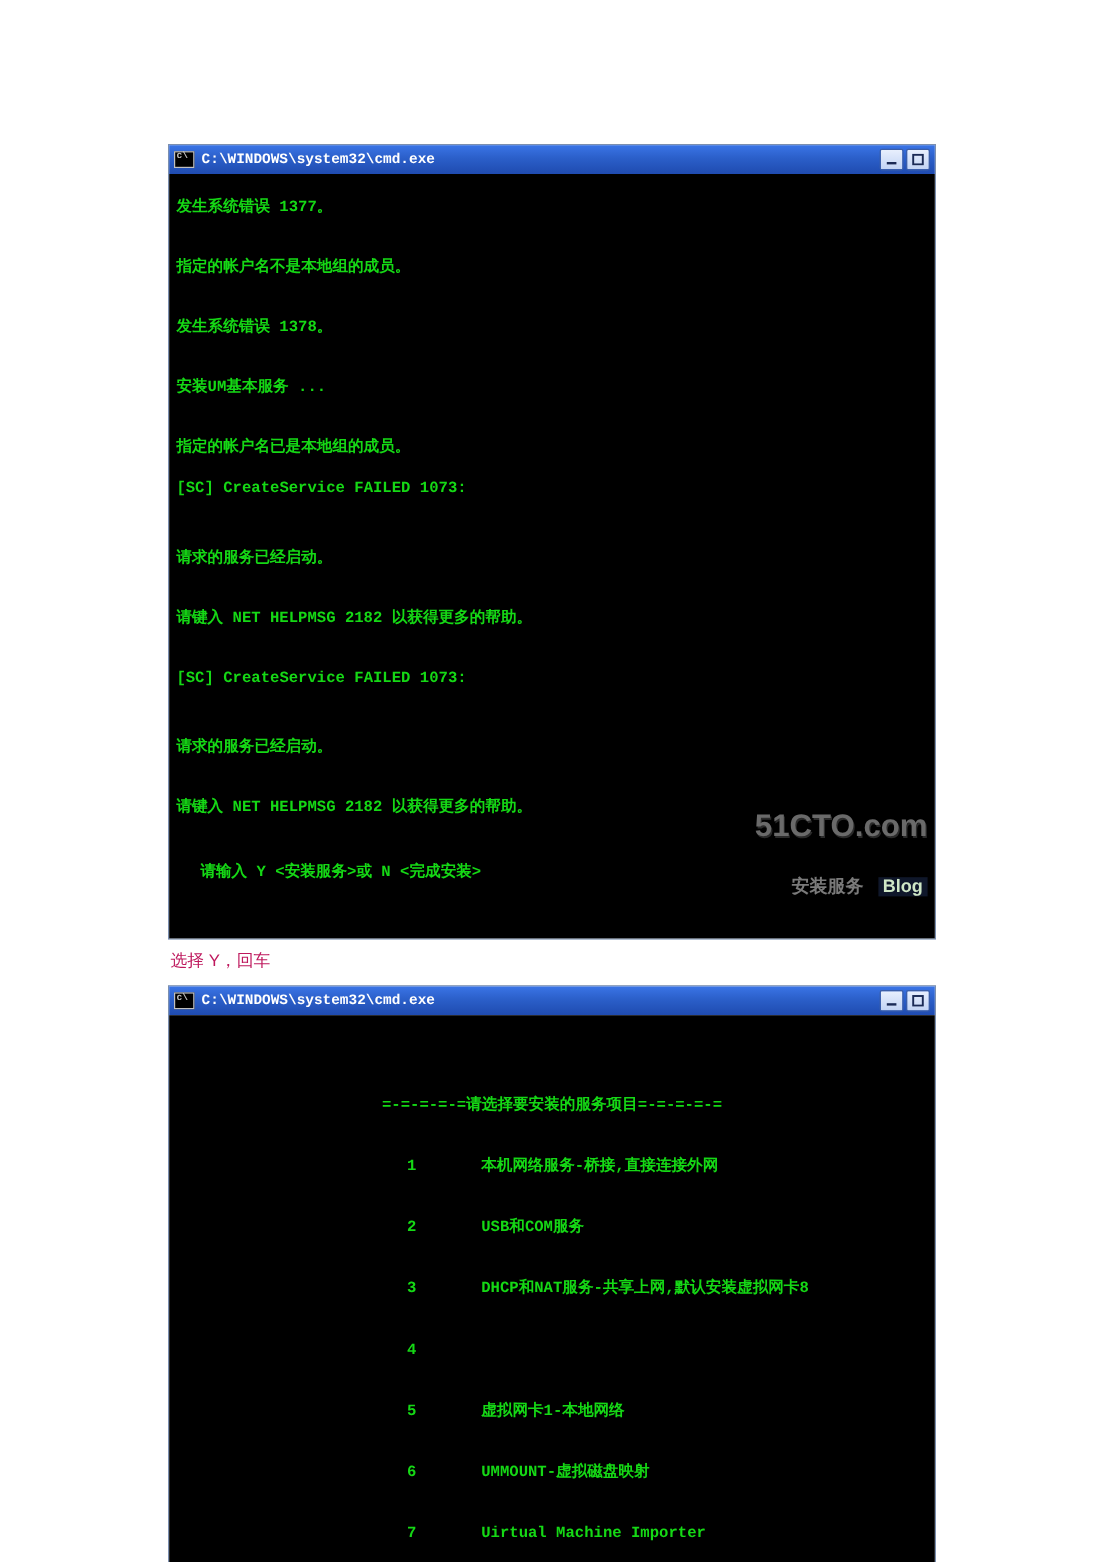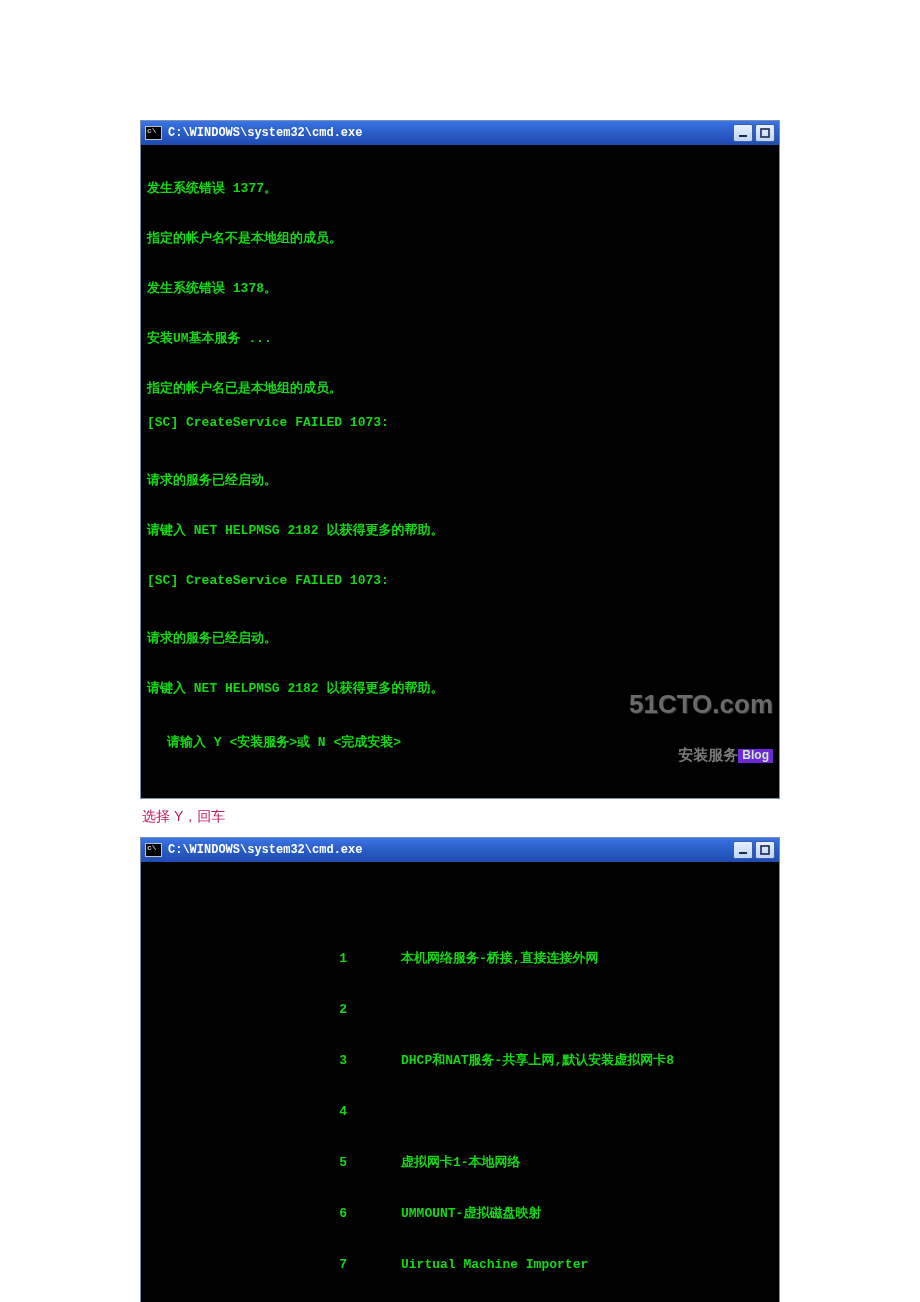--- a/index.html
+++ b/index.html
@@ -71,21 +71,21 @@
     border: 1px solid #3b5ea8;
     border-radius: 2px;
     display: flex;
     align-items: center;
     justify-content: center;
   }
   .win-btn svg { width: 10px; height: 10px; }
   .console-body {
     background: #000000;
     color: #15d815;
-    padding: 20px 6px 6px 6px;
+    padding: 4px 6px 6px 6px;
     min-height: 100px;
     white-space: pre;
     font-weight: bold;
     position: relative;
   }
   .console-body .line {
     margin: 4px 0;
   }
   .console-body .spaced {
     margin-top: 20px;
@@ -106,25 +106,25 @@
     font-size: 26px;
     color: #6a6a6a;
     text-shadow: 1px 1px 0 #2a2a2a;
   }
   .watermark .wm2 {
     font-size: 15px;
     color: #7a7a7a;
   }
   .watermark .wm-blog {
     display:inline-block;
-    font-size:12px;
+    font-size:15px;
     color:#cfe7c6;
-    background:#6d28d9;
+    background:#0f172a;
     padding:0 4px;
-    margin-left:0;
+    margin-left:12px;
     vertical-align: middle;
   }
   
   .menu-block { margin: 12px 0 12px 0; }
   .menu-header { text-align:center; margin-bottom:6px;}
   .menu-row {
     display:flex;
     margin: 6px 0;
   }
   .menu-num {
@@ -197,22 +197,23 @@
           </div>
           <div class="win-btn">
             <svg viewBox="0 0 10 10">
                 <rect x="1" y="1" width="8" height="8" fill="none" stroke="#1a2a55" stroke-width="1.6"></rect>
               </svg>
           </div>
         </div>
       </div>
       <div class="console-body">
         <div class="menu-block">
+          <div class="menu-header">=-=-=-=-=请选择要安装的服务项目=-=-=-=-=</div>
           <div class="menu-row"><span class="menu-num">1</span><span class="menu-label">本机网络服务-桥接,直接连接外网</span></div>
-          <div class="menu-row"><span class="menu-num">2</span></div>
+          <div class="menu-row"><span class="menu-num">2</span><span class="menu-label">USB和COM服务</span></div>
           <div class="menu-row"><span class="menu-num">3</span><span class="menu-label">DHCP和NAT服务-共享上网,默认安装虚拟网卡8</span></div>
           <div class="menu-row"><span class="menu-num">4</span></div>
           <div class="menu-row"><span class="menu-num">5</span><span class="menu-label">虚拟网卡1-本地网络</span></div>
           <div class="menu-row"><span class="menu-num">6</span><span class="menu-label">UMMOUNT-虚拟磁盘映射</span></div>
           <div class="menu-row"><span class="menu-num">7</span><span class="menu-label">Uirtual Machine Importer</span></div>
           
         </div>
         
         
         

